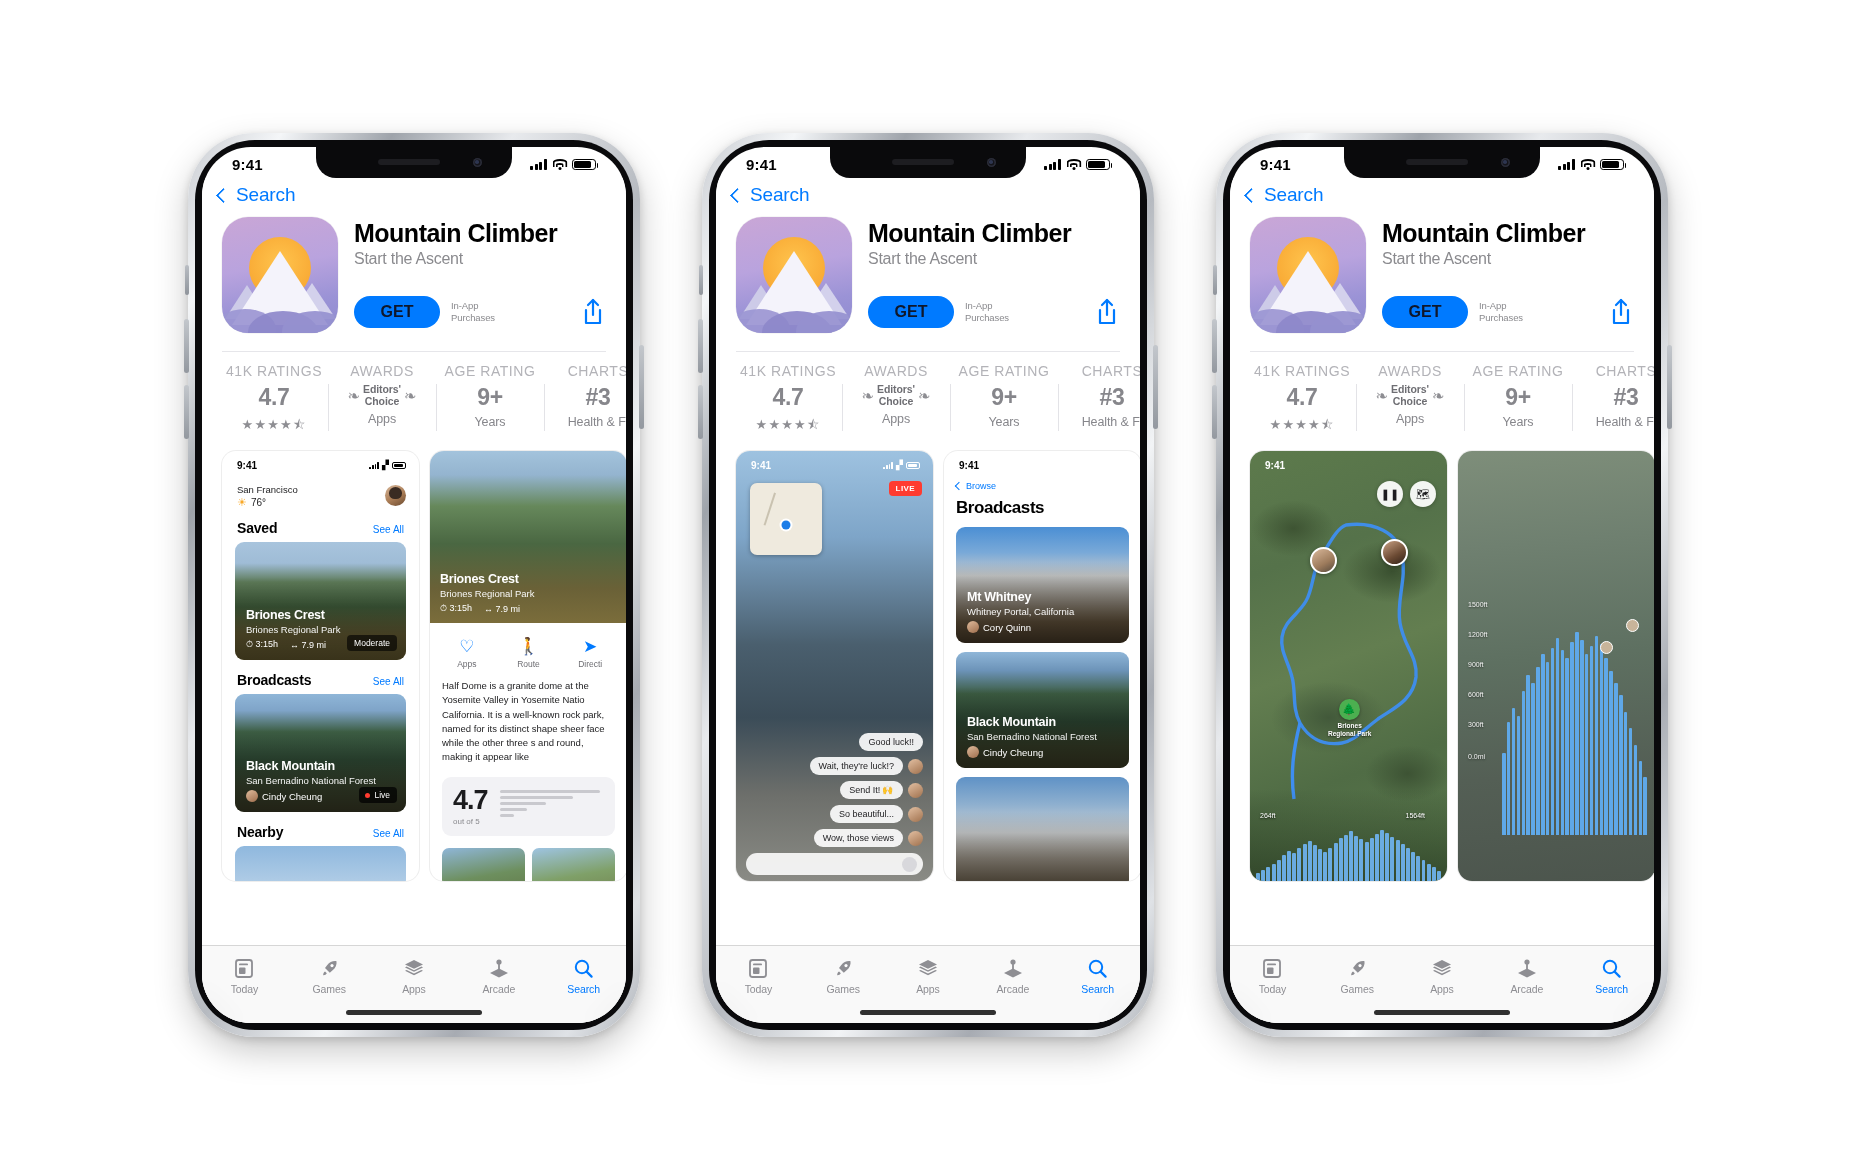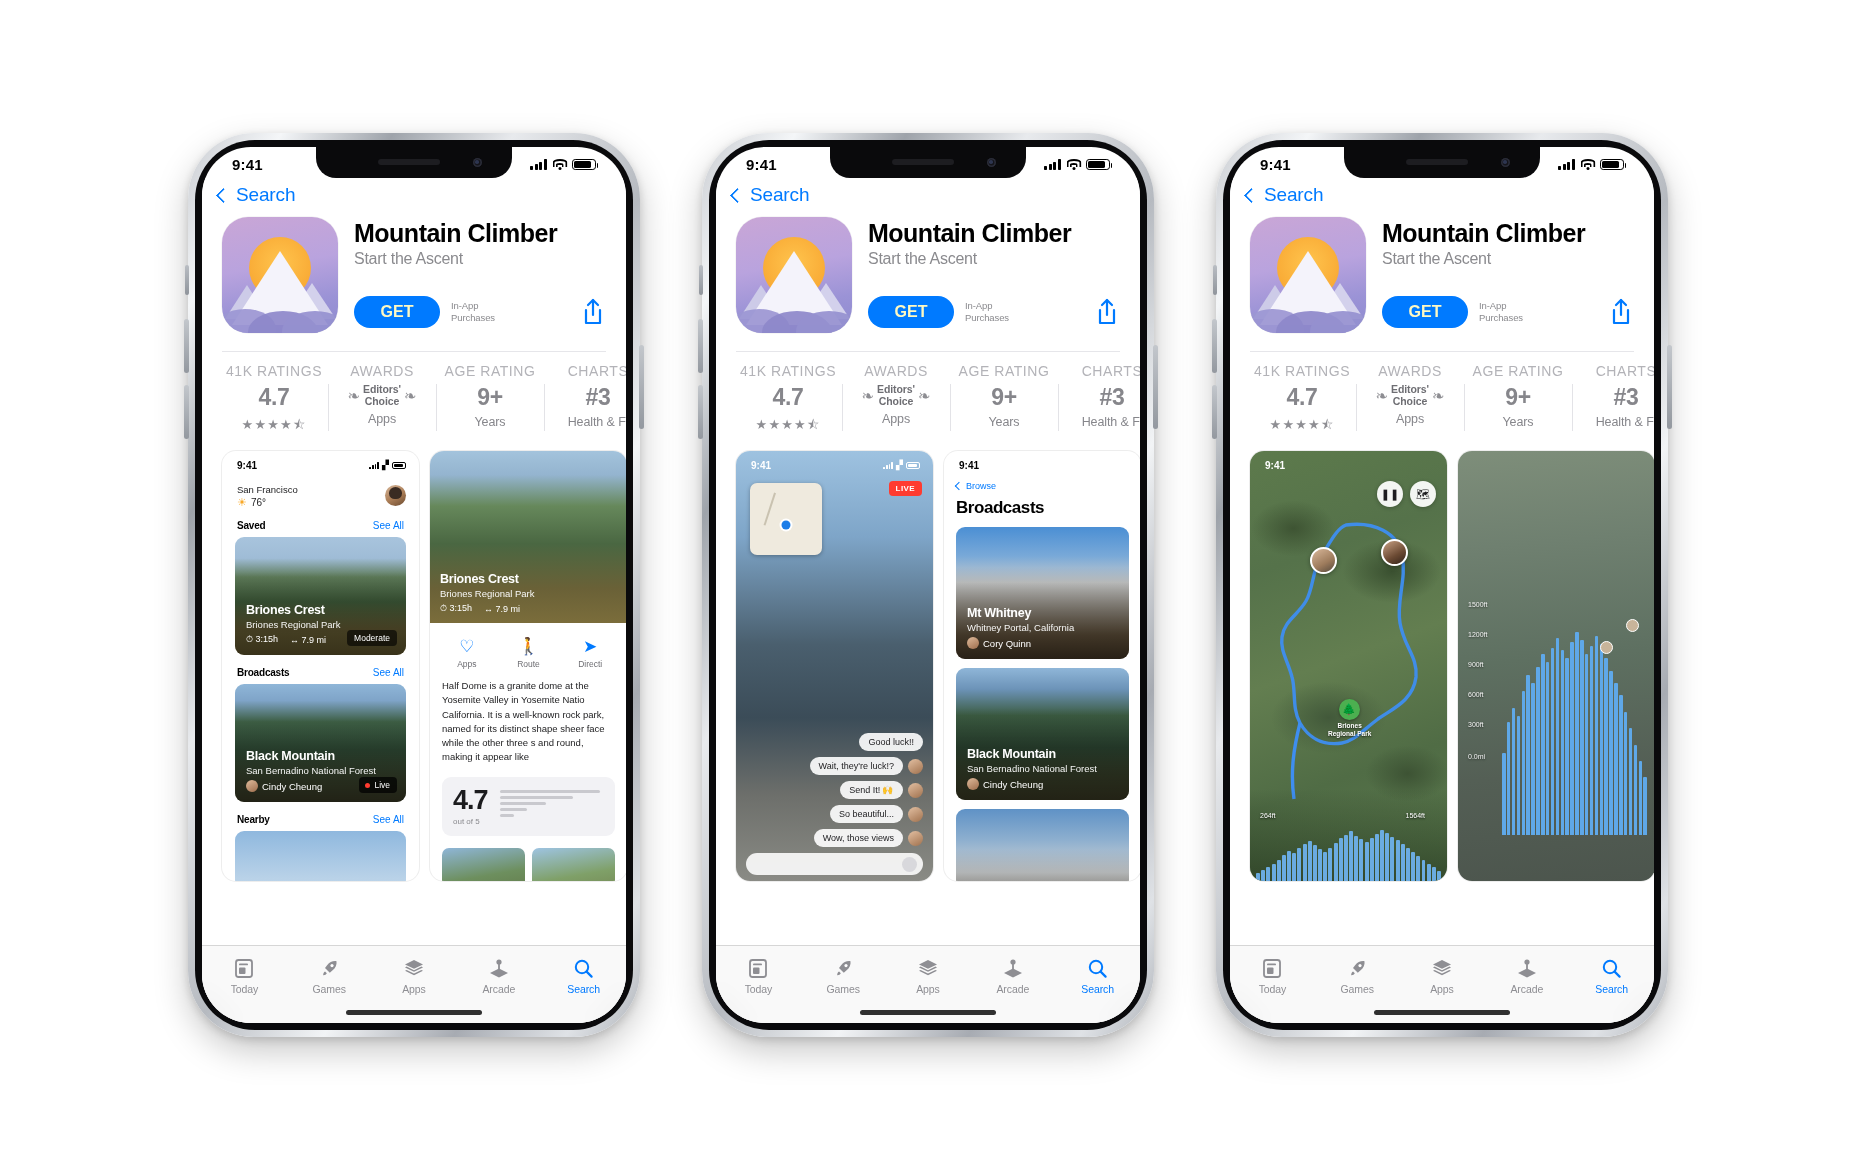--- a/index.html
+++ b/index.html
@@ -99,21 +99,21 @@
   .ai-cloud{ position:absolute; border-radius:50%; background:#9b96d2; opacity:.92; }
   .ai-c1{ left:-8px; bottom:-16px; width:62px; height:40px; }
   .ai-c2{ left:26px; bottom:-20px; width:70px; height:42px; background:#8d88ca; }
   .ai-c3{ right:-10px; bottom:-18px; width:66px; height:40px; background:#9590cf; }
 
   .appmeta{ flex:1 1 auto; min-width:0; padding-top:2px; }
   .apptitle{ font-size:25px; font-weight:700; color:#000; letter-spacing:-.5px;
              line-height:1.12; }
   .appsub{ font-size:16px; color:#8a8a8e; letter-spacing:-.25px; margin-top:3px; }
   .getrow{ display:flex; align-items:center; margin-top:28px; gap:11px; }
-  .getbtn{ background:#007aff; color:#fef9c3; font-size:16px; font-weight:700;
+  .getbtn{ background:#007aff; color:#0f172a; font-size:16px; font-weight:700;
            border:none; border-radius:16px; padding:7px 0; width:86px;
            text-align:center; letter-spacing:.1px; cursor:pointer; }
   .iap{ font-size:9.5px; color:#8a8a8e; line-height:1.25; letter-spacing:-.1px; }
   .shareicon{ margin-left:auto; width:22px; height:28px; position:relative;
               flex:0 0 auto; margin-right:2px; }
 
   .divider{ height:1px; background:#e6e6ea; margin:18px 20px 0 20px; }
 
   
   .stats{ display:flex; padding:11px 0 0 0; margin:0 18px; align-items:stretch; }
@@ -175,21 +175,21 @@
   .sunglyph{ color:#f9a825; font-size:11px; line-height:1; }
   .avatar-sm{ position:absolute; right:13px; top:34px; width:21px; height:21px;
               border-radius:50%; overflow:hidden;
               background:linear-gradient(150deg,#d8b79a,#a97c55 55%,#6b4a30); }
   .avatar-sm:after{ content:""; position:absolute; left:4px; top:2px; width:13px;
                     height:12px; border-radius:50% 50% 45% 45%;
                     background:#3a2b22; }
 
   .sec-head{ display:flex; justify-content:space-between; align-items:baseline;
              padding:12px 15px 6px 15px; }
-  .sec-title{ font-size:10px; font-weight:700; color:#000; letter-spacing:-.2px; }
+  .sec-title{ font-size:14px; font-weight:700; color:#000; letter-spacing:-.2px; }
   .sec-link{ font-size:10px; color:#007aff; }
 
   .card{ margin:0 13px; height:118px; border-radius:9px; position:relative;
          overflow:hidden; }
   .card.briones{ background:
       linear-gradient(180deg,#a8c4dd 0%,#9fbcd6 18%,#5d7a58 34%,#3f5c3a 55%,#6d6438 78%,#7d6f3a 100%); }
   .card.black{ background:
       linear-gradient(180deg,#8fb6d8 0%,#7fa4c8 14%,#3d5e44 32%,#2f4a35 56%,#3e4b32 78%,#4a4b30 100%); }
   .card.nearby{ background:linear-gradient(180deg,#8fb8de 0%,#b9d2e8 40%,#cfe0ee 100%); }
   .card-veil{ position:absolute; left:0; right:0; bottom:0; height:70%;
@@ -251,21 +251,21 @@
                display:flex; align-items:center; justify-content:flex-end;
                padding:0 6px; }
 
   
   .br-head{ padding:10px 13px 0 12px; }
   .br-back{ font-size:9px; color:#007aff; display:flex; align-items:center; gap:4px; }
   .br-chev{ width:6px;height:6px;border-left:1.6px solid #007aff;
             border-bottom:1.6px solid #007aff;transform:rotate(45deg); }
   .br-title{ font-size:17px; font-weight:700; color:#000; margin-top:7px;
              letter-spacing:-.45px; }
-  .br-card{ margin:9px 12px 0 12px; height:132px; border-radius:9px;
+  .br-card{ margin:9px 12px 0 12px; height:116px; border-radius:9px;
             position:relative; overflow:hidden; }
   .br-whitney{ background:linear-gradient(180deg,#4b8fd4 0%,#79a9d8 22%,#c9cbcb 42%,
                #9a9388 62%,#6e5c43 82%,#5a4832 100%); }
   .br-black{ background:linear-gradient(180deg,#8fb6d8 0%,#6c93b8 16%,#3c5c42 36%,
              #2d4733 60%,#40492f 82%,#4c4c2f 100%); }
   .br-clyde{ background:linear-gradient(180deg,#5f92c6 0%,#8fb0cf 24%,#cfd2d3 48%,
              #a79f92 70%,#7b6a4f 100%); }
 
   
   .map-shot{ position:relative;

